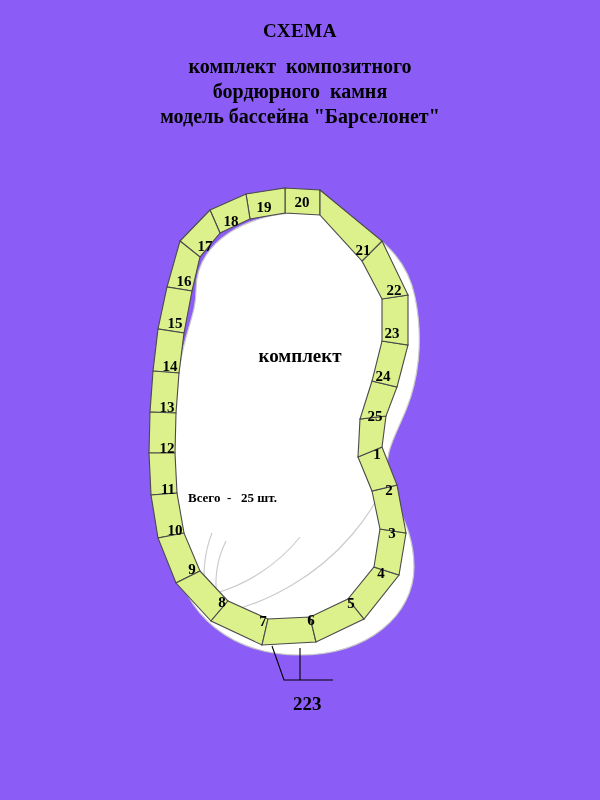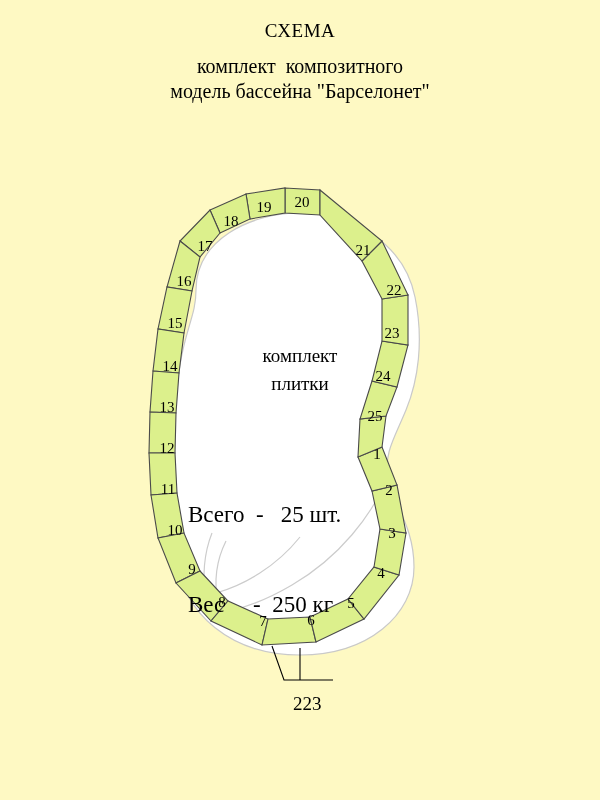--- a/index.html
+++ b/index.html
@@ -12,21 +12,22 @@
     height: 800px;
     font-family: "Liberation Serif", serif;
     color: #000000;
     position: relative;
     overflow: hidden;
   }
   #page {
     position: relative;
     width: 600px;
     height: 800px;
-    background: #fef9c3;
+    background: #8b5cf6;
+    font-weight: bold;
   }
   .title-block {
     position: absolute;
     top: 20px;
     left: 0;
     width: 600px;
     text-align: center;
   }
   .title-main {
     font-size: 19px;
@@ -53,22 +54,22 @@
     left: 0;
     width: 600px;
     text-align: center;
     font-size: 19px;
   }
   .kit-line1 { top: 160px; }
   .kit-line2 { top: 188px; }
   .totals {
     position: absolute;
     left: 188px;
-    top: 255px;
-    font-size: 23px;
+    top: 238px;
+    font-size: 13px;
     line-height: 30px;
     white-space: pre;
   }
   .tile-num {
     font-family: "Liberation Serif", serif;
     font-size: 15px;
     fill: #000000;
   }
   .label-287 {
     position: absolute;
@@ -78,20 +79,21 @@
   }
 </style>
 </head>
 <body>
 
 <div id="page">
 
   <div class="title-block">
     <div class="title-main">СХЕМА</div>
     <div class="title-line">комплект  композитного</div>
+    <div class="title-line">бордюрного  камня</div>
     <div class="title-line">модель бассейна "Барселонет"</div>
   </div>
 
   <div class="diagram-wrap">
 
     <svg class="diagram" width="600" height="540" viewBox="0 0 600 540">
 
       <g>
         <path d="M 196 105
                  C 196 55, 250 28, 300 28
@@ -195,23 +197,21 @@
         <text class="tile-num" x="363" y="70">21</text>
       </g>
 
       <g fill="none" stroke="#000000" stroke-width="1.1">
         <path d="M 272 461 L 284 495 L 333 495"></path>
         <path d="M 300 463 L 300 495"></path>
       </g>
     </svg>
 
     <div class="center-text kit-line1">комплект</div>
-    <div class="center-text kit-line2">плитки</div>
 
     <div class="totals">
       <div>Всего  -   25 шт.</div>
-      <div>Вес     -  250 кг</div>
     </div>
 
     <div class="label-287">223</div>
   </div>
 
 </div>
 
 </body></html>

